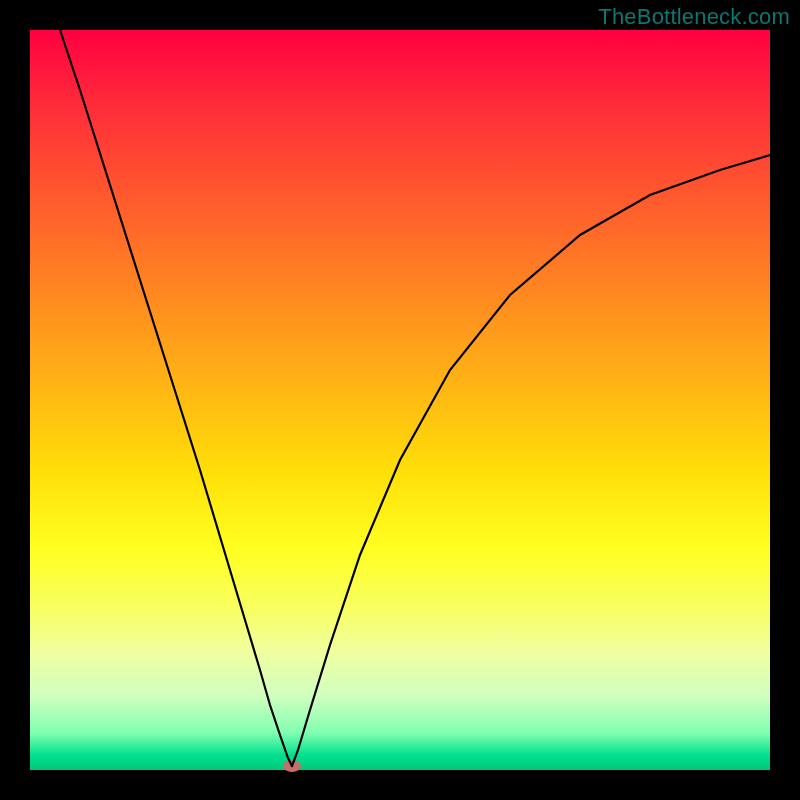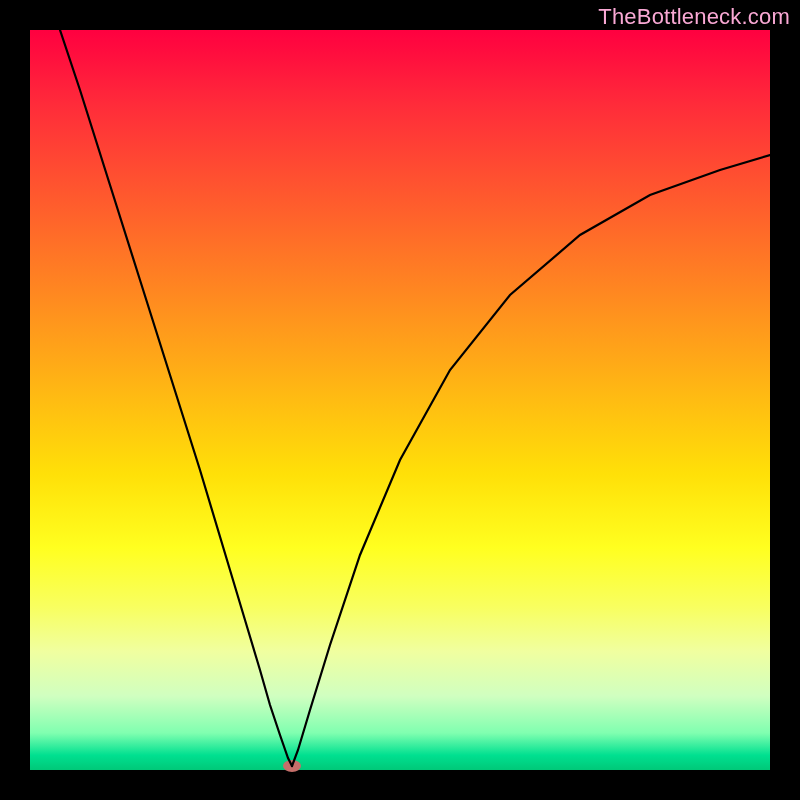--- a/index.html
+++ b/index.html
@@ -32,21 +32,21 @@
       #d0ffc0 90%,
       #80ffb0 95%,
       #00e090 98%,
       #00c878 100%
     );
   }
   .watermark {
     position: absolute;
     top: 4px;
     right: 10px;
-    color: #f9a8d4;
+    color: #0f766e;
     font-size: 22px;
     font-weight: 500;
     letter-spacing: 0.2px;
     z-index: 20;
   }
   svg.curve {
     position: absolute;
     left: 0;
     top: 0;
     width: 740px;

